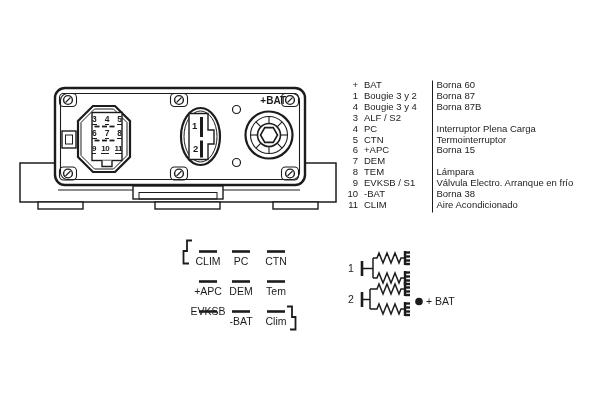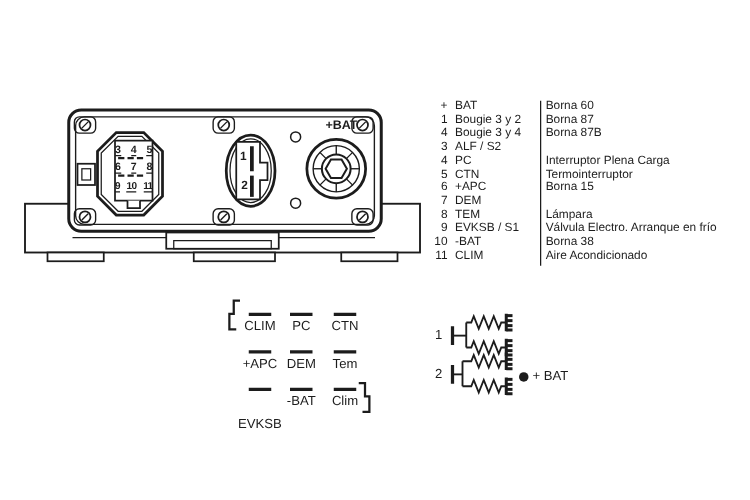--- a/index.html
+++ b/index.html
@@ -255,21 +255,21 @@
         <span class="ldesc">Aire Acondicionado</span>
       </div>
   </div>
 
   <span class="gcell" style="left:183px;top:255.5px;">CLIM</span>
   <span class="gcell" style="left:216px;top:255.5px;">PC</span>
   <span class="gcell" style="left:251px;top:255.5px;">CTN</span>
   <span class="gcell" style="left:183px;top:285.5px;">+APC</span>
   <span class="gcell" style="left:216px;top:285.5px;">DEM</span>
   <span class="gcell" style="left:251px;top:285.5px;">Tem</span>
-  <span class="gcell" style="left:183px;top:334px;">EVKSB</span>
+  <span class="gcell" style="left:183px;top:306px;">EVKSB</span>
   <span class="gcell" style="left:216px;top:315.5px;">-BAT</span>
   <span class="gcell" style="left:251px;top:315.5px;">Clim</span>
 
   <span class="abs slbl" style="left:348px;top:263px;">1</span>
   <span class="abs slbl" style="left:348px;top:294px;">2</span>
   <span class="abs slbl" style="left:426px;top:296px;">+ BAT</span>
 
 </div>
 
 </body></html>

